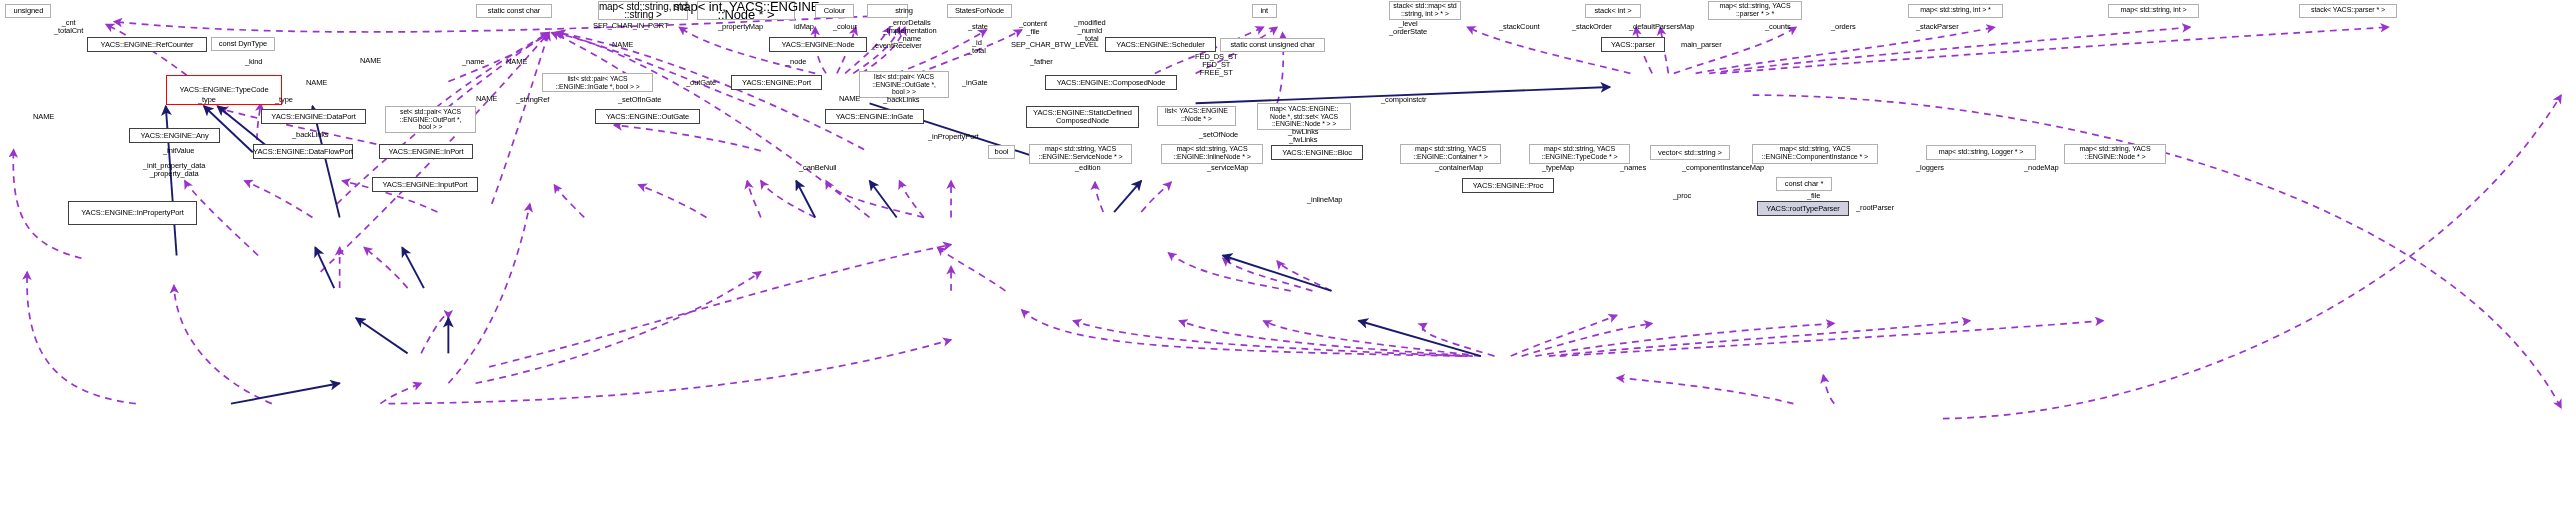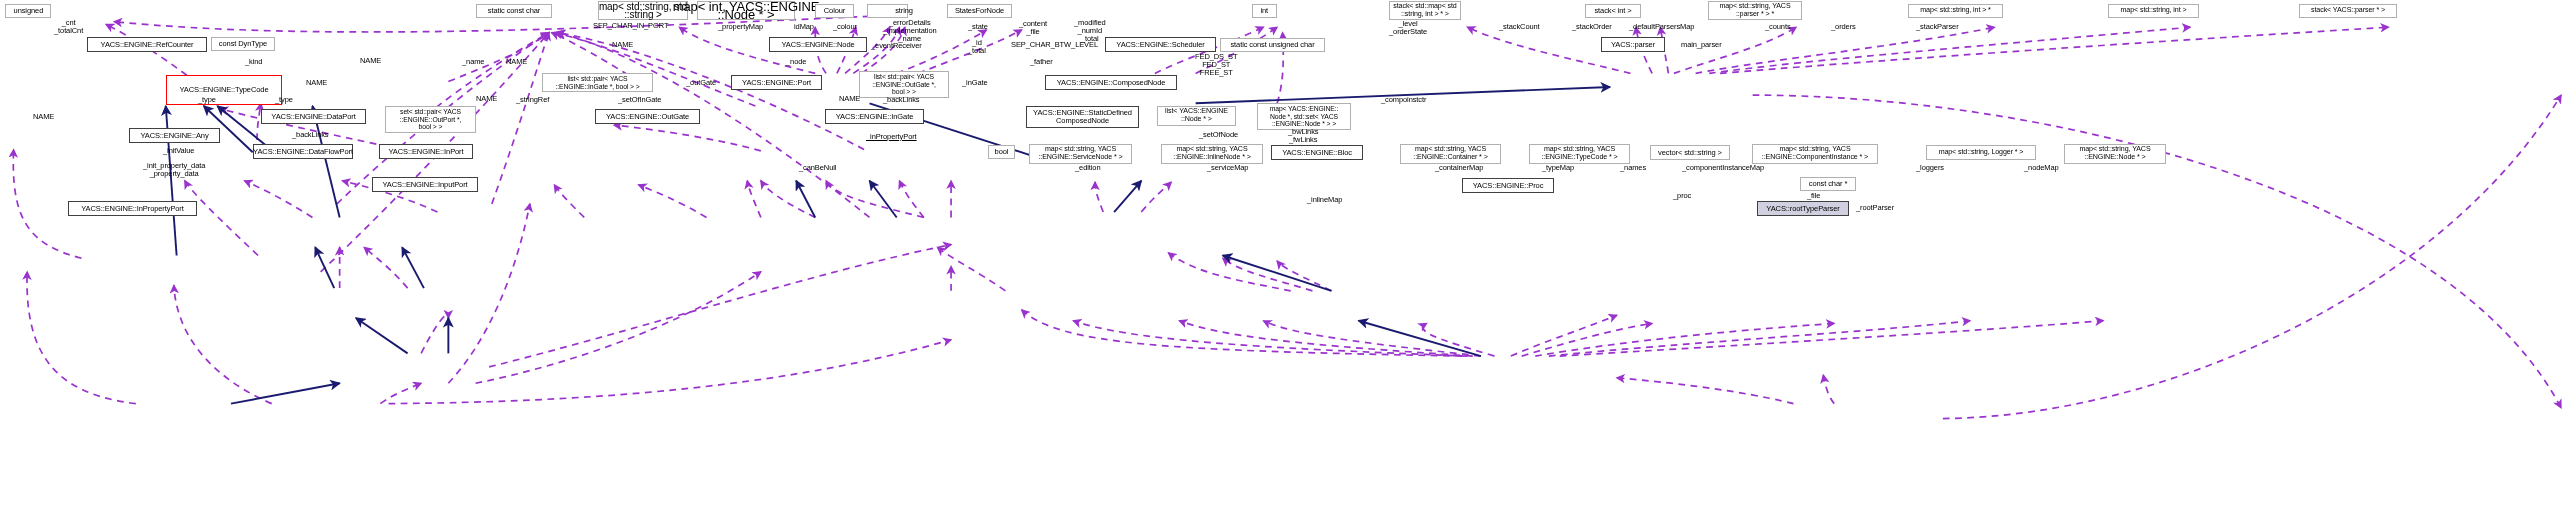--- a/index.html
+++ b/index.html
@@ -284,23 +284,23 @@
 
   <div class="node plain" style="left:1926px;top:145px;width:110px;height:15px;font-size:7.1px;">map&lt; std::string, Logger * &gt;</div>
 
   <div class="node plain" style="left:2064px;top:144px;width:102px;height:20.4px;font-size:7.1px;">map&lt; std::string, YACS
 ::ENGINE::Node * &gt;</div>
 
   <div class="node key" style="left:372px;top:177px;width:106px;height:15px;">YACS::ENGINE::InputPort</div>
 
   <div class="node key" style="left:1462px;top:178px;width:92px;height:15px;">YACS::ENGINE::Proc</div>
 
-  <div class="node plain" style="left:1776px;top:177px;width:56px;height:13.6px;margin-left:24px;">const char *</div>
-
-  <div class="node key" style="left:68px;top:201px;width:129px;height:15px;">YACS::ENGINE::InPropertyPort</div>
+  <div class="node plain" style="left:1776px;top:177px;width:56px;height:13.6px;">const char *</div>
+
+  <div class="node key" style="left:68px;top:201px;width:129px;height:24px;">YACS::ENGINE::InPropertyPort</div>
 
   <div class="node key" style="left:1757px;top:201px;width:92px;height:15px;background:#d0d0e0;">YACS::rootTypeParser</div>
 
   <div class="elabel" style="left:54px;top:19px;">_cnt
 _totalCnt</div>
   <div class="elabel" style="left:593px;top:22px;">SEP_CHAR_IN_PORT</div>
   <div class="elabel" style="left:718px;top:23px;">_propertyMap</div>
   <div class="elabel" style="left:794px;top:23px;">idMap</div>
   <div class="elabel" style="left:833px;top:23px;">_colour</div>
   <div class="elabel" style="left:883px;top:19px;">_errorDetails
@@ -348,21 +348,21 @@
   <div class="elabel" style="left:883px;top:96px;">_backLinks</div>
   <div class="elabel" style="left:1381px;top:96px;">_compoinstctr</div>
 
   <div class="elabel" style="left:198px;top:96px;">_type</div>
   <div class="elabel" style="left:275px;top:96px;">_type</div>
   <div class="elabel" style="left:33px;top:113px;">NAME</div>
   <div class="elabel" style="left:292px;top:131px;">_backLinks</div>
   <div class="elabel" style="left:1199px;top:131px;">_setOfNode</div>
   <div class="elabel" style="left:1288px;top:128px;">_bwLinks
 _fwLinks</div>
-  <div class="elabel" style="left:866px;top:133px;text-decoration:underline;">_inPropertyPort</div>
+  <div class="elabel" style="left:928px;top:133px;">_inPropertyPort</div>
 
   <div class="elabel" style="left:163px;top:147px;">_initValue</div>
   <div class="elabel" style="left:1075px;top:164px;">_edition</div>
   <div class="elabel" style="left:1207px;top:164px;">_serviceMap</div>
   <div class="elabel" style="left:1307px;top:164px;margin-top:32px;">_inlineMap</div>
   <div class="elabel" style="left:1435px;top:164px;">_containerMap</div>
   <div class="elabel" style="left:1542px;top:164px;">_typeMap</div>
   <div class="elabel" style="left:1620px;top:164px;">_names</div>
   <div class="elabel" style="left:1682px;top:164px;">_componentInstanceMap</div>
   <div class="elabel" style="left:1916px;top:164px;">_loggers</div>

